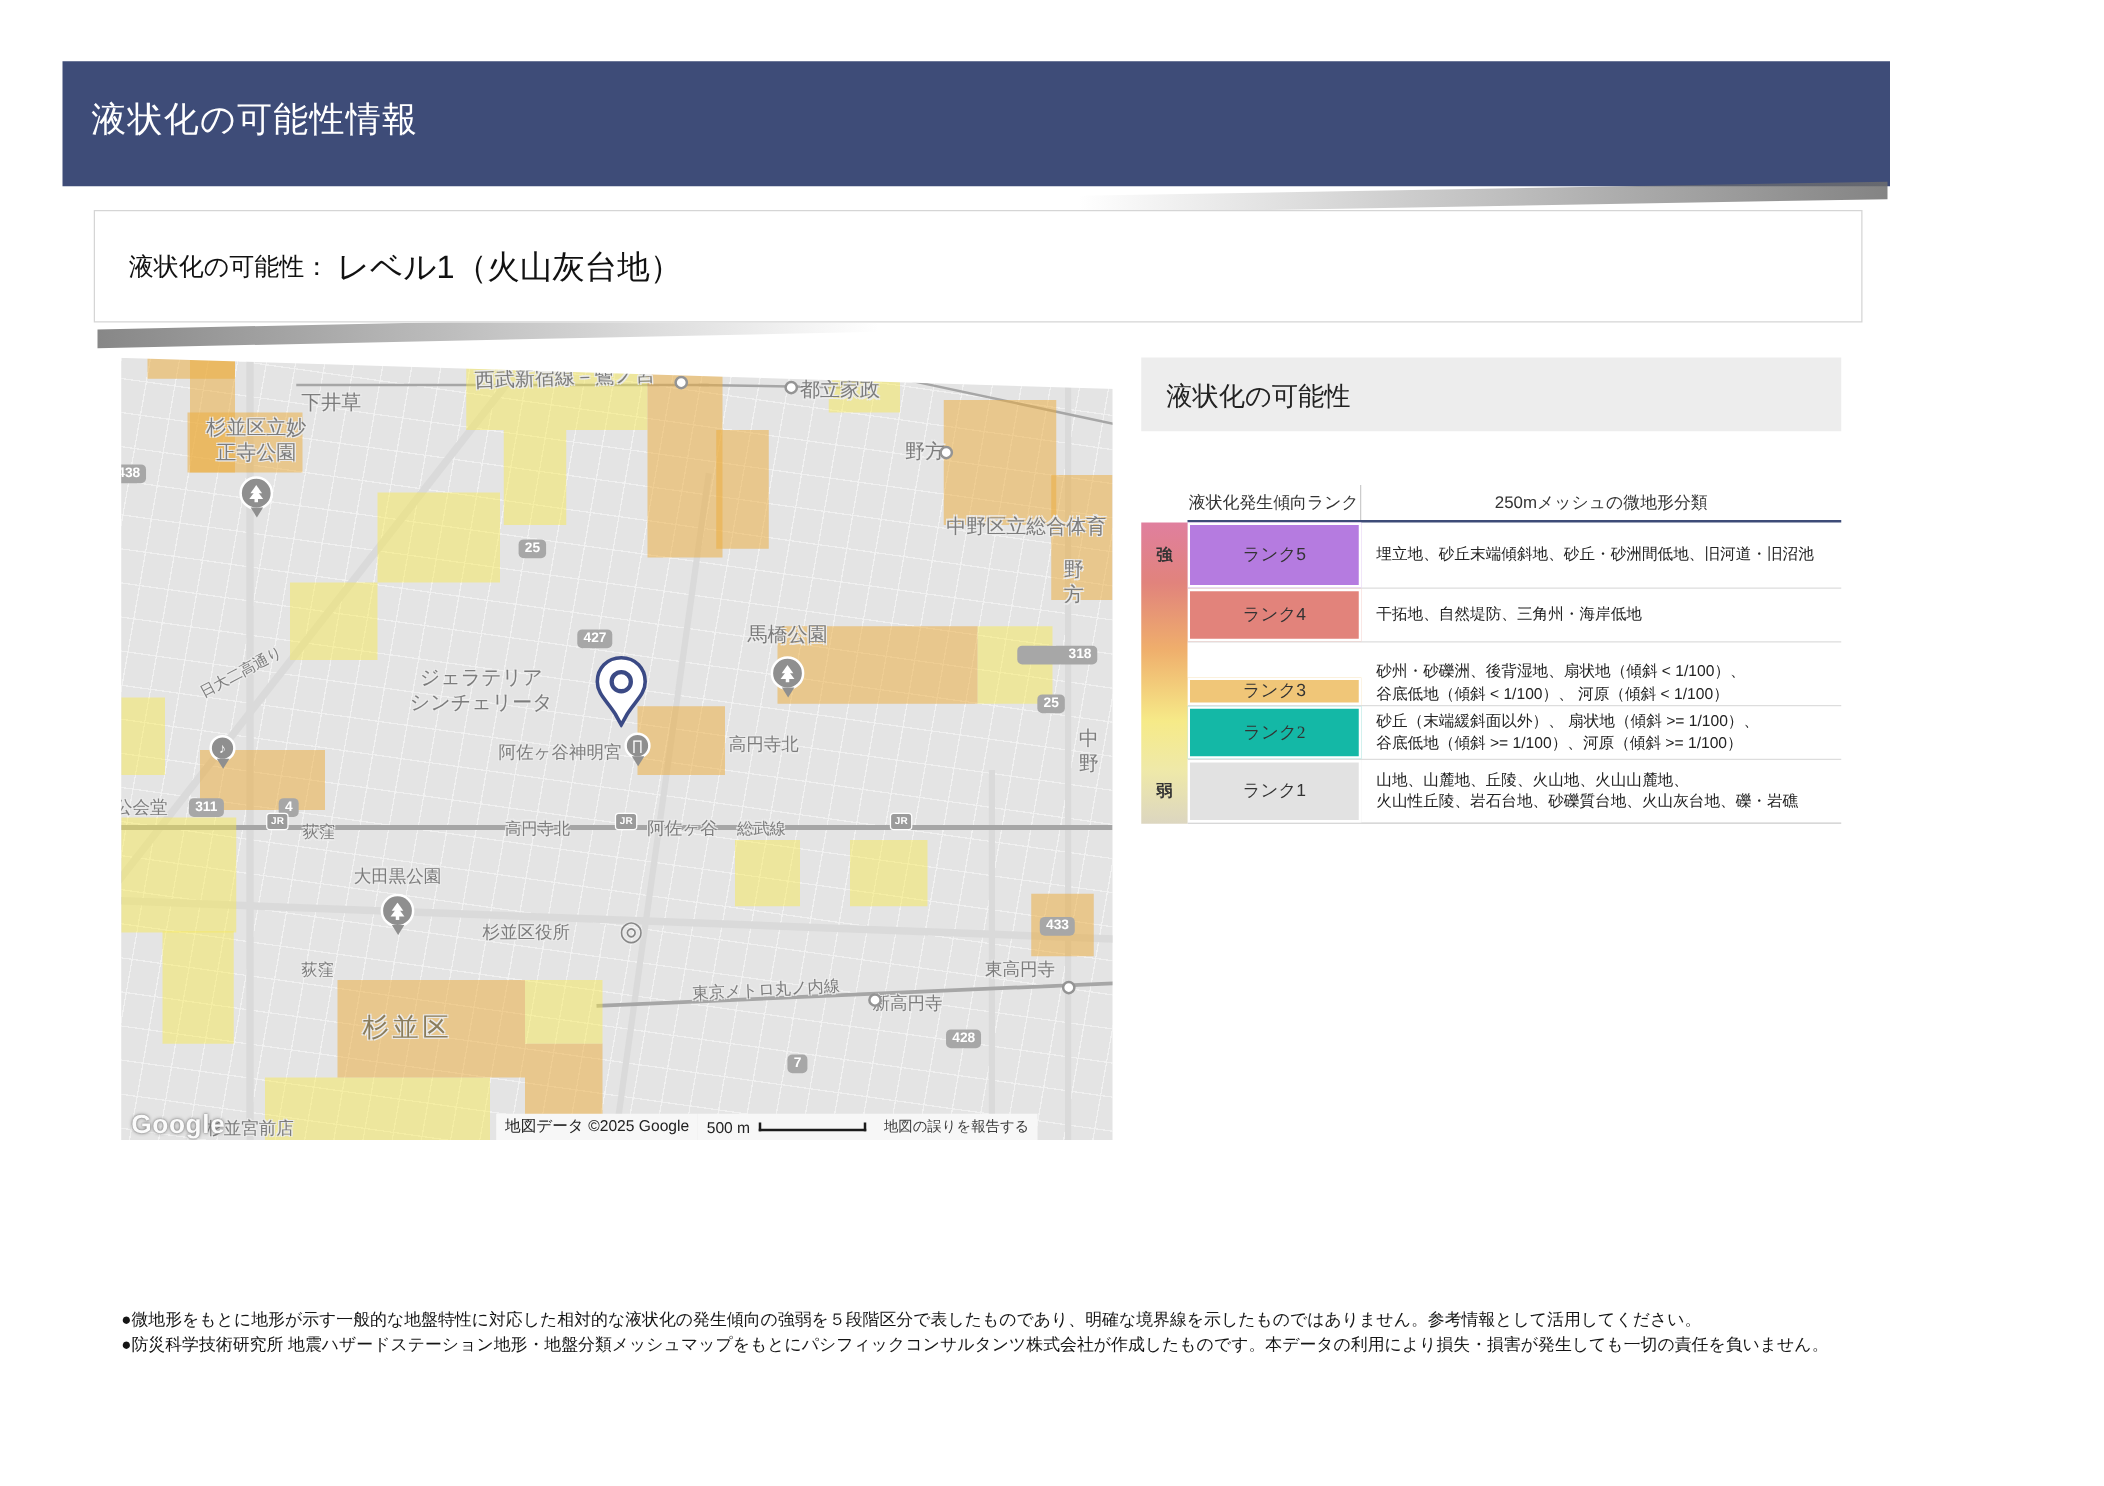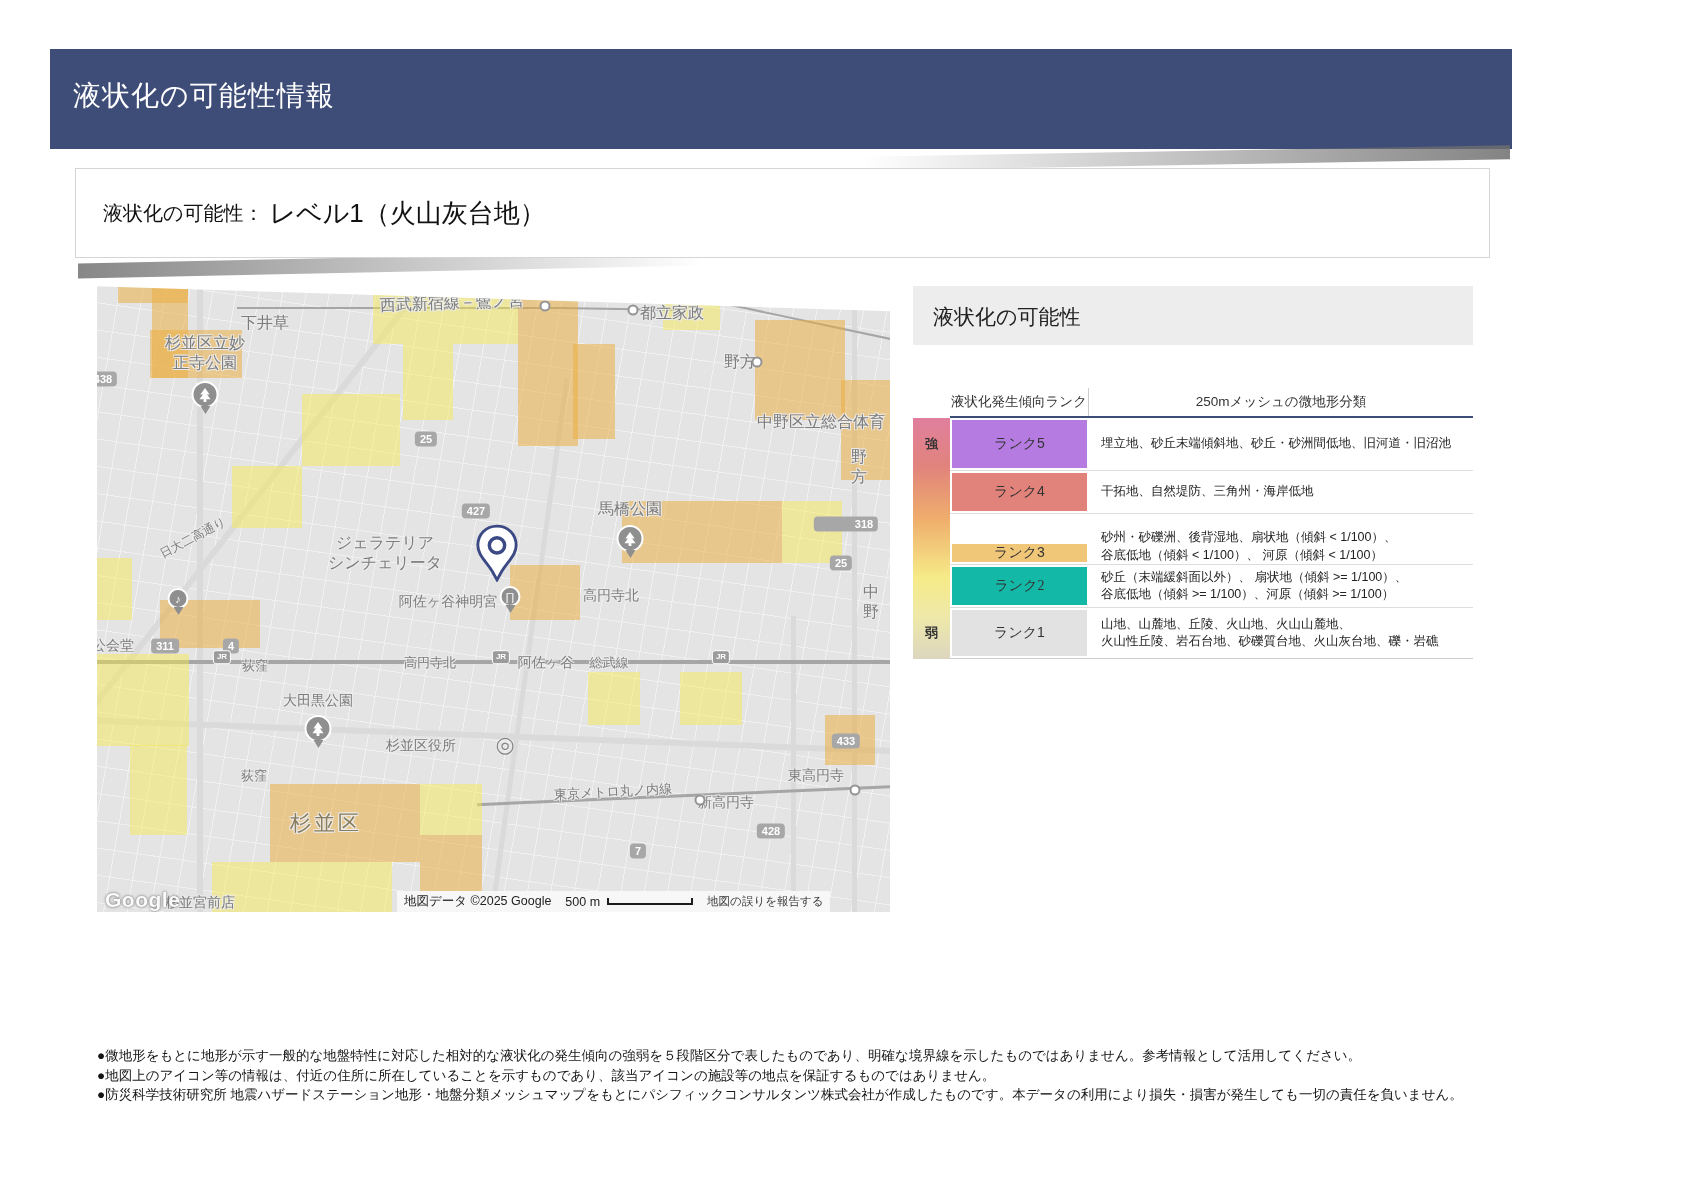--- a/index.html
+++ b/index.html
@@ -298,17 +298,16 @@
             </div>
           <div class="lt-desc">山地、山麓地、丘陵、火山地、火山山麓地、
 火山性丘陵、岩石台地、砂礫質台地、火山灰台地、礫・岩礁</div>
         </div>
       </div>
     </div>
   </div>
 
   <div class="notes">
     <div>●微地形をもとに地形が示す一般的な地盤特性に対応した相対的な液状化の発生傾向の強弱を５段階区分で表したものであり、明確な境界線を示したものではありません。参考情報として活用してください。</div>
-    <div>●地図上のアイコン等の情報は、付近の住所に所在していることを示すものであり、該当アイコンの施設等の地点を保証するものではありません。</div>
     <div>●防災科学技術研究所 地震ハザードステーション地形・地盤分類メッシュマップをもとにパシフィックコンサルタンツ株式会社が作成したものです。本データの利用により損失・損害が発生しても一切の責任を負いません。</div>
   </div>
 
 </div>
 
 </body></html>

